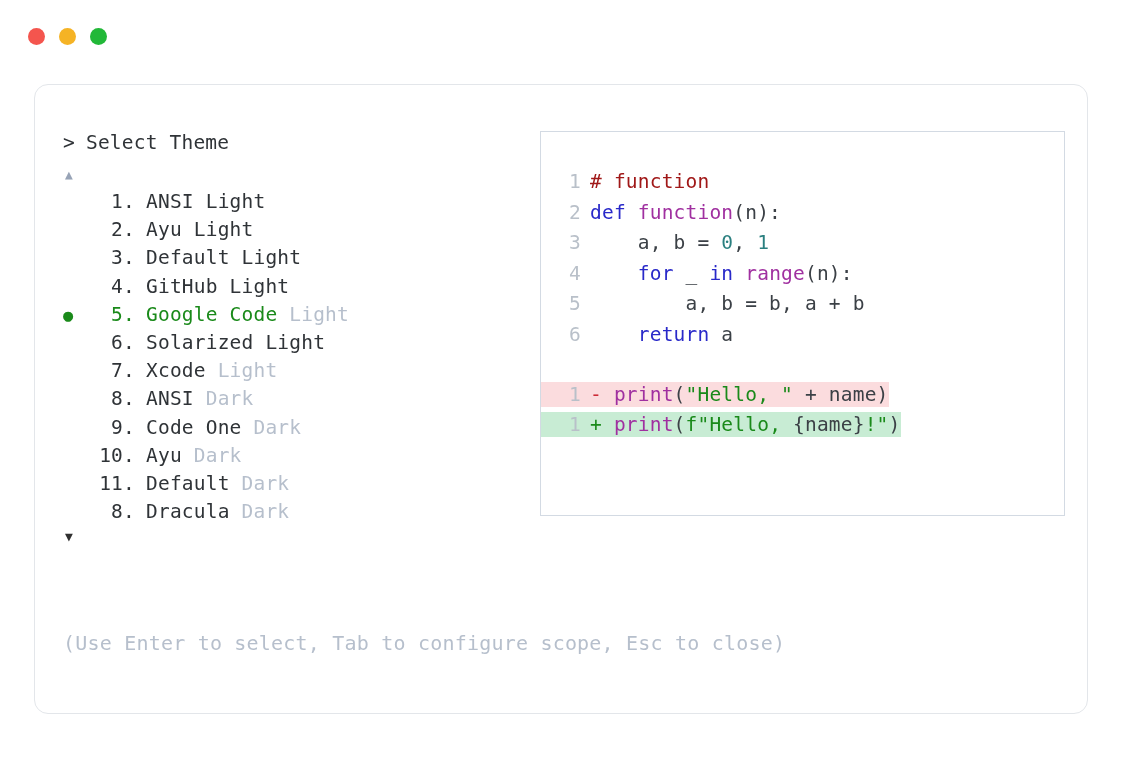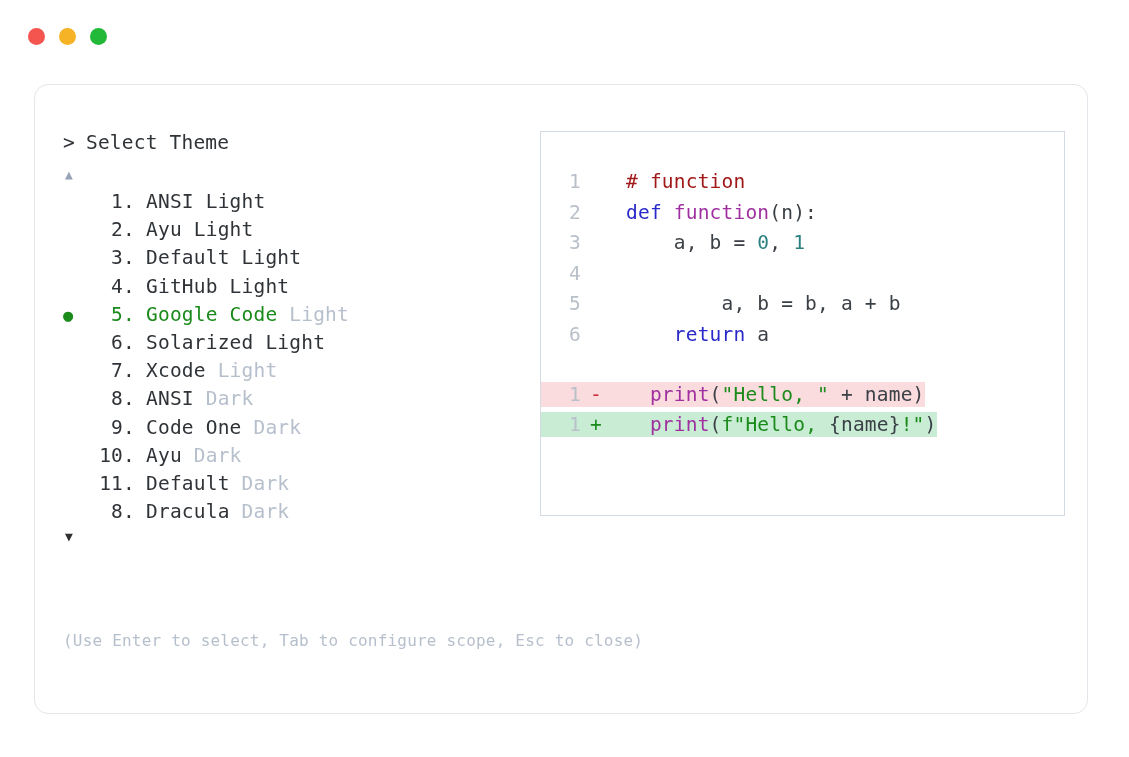--- a/index.html
+++ b/index.html
@@ -124,21 +124,21 @@
   .tsuffix.muted { color: #b6bfcc; }
 
   .theme-row.selected .idx,
   .theme-row.selected .tname { color: #1a8a1a; }
   .theme-row.selected .tsuffix { color: #b6bfcc; }
 
   .hint {
     position: absolute;
     left: 28px;
     top: 546px;
-    font-size: 16px;
+    font-size: 20px;
     letter-spacing: 0.2px;
     color: #b6bfcc;
     white-space: pre;
   }
 
   
   .preview {
     position: absolute;
     left: 505px;
     top: 46px;
@@ -169,21 +169,21 @@
     white-space: pre;
   }
   .ln {
     width: 40px;
     flex: 0 0 40px;
     text-align: right;
     color: #b9c0c9;
     padding-right: 9px;
     box-sizing: content-box;
   }
-  .code-text { color: #3b4046; margin-left: 36px; }
+  .code-text { color: #3b4046; }
 
   .code-blank { height: 28px; }
 
   .code-line.diff { }
   .code-line.diff .code-bg {
     display: inline-block;
     padding: 1px 0;
   }
   .code-line.del .code-bg { background: #fbdcde; }
   .code-line.add .code-bg { background: #c8ecd4; }
@@ -239,21 +239,21 @@
         <div class="scroll-arrow down">▼</div>
       </div>
 
       <div class="hint">(Use Enter to select, Tab to configure scope, Esc to close)</div>
 
       <div class="preview">
         <div class="code-panel">
             <div class="code-line"><span class="ln">1</span><span class="code-text"><span class="t-comment"># function</span></span></div>
             <div class="code-line"><span class="ln">2</span><span class="code-text"><span class="t-keyword">def </span><span class="t-func">function</span><span class="t-punc">(n):</span></span></div>
             <div class="code-line"><span class="ln">3</span><span class="code-text"><span class="t-plain">    a, b = </span><span class="t-num">0</span><span class="t-plain">, </span><span class="t-num">1</span></span></div>
-            <div class="code-line"><span class="ln">4</span></div>
+            <div class="code-line"><span class="ln">4</span><span class="code-text"><span class="t-plain">    </span><span class="t-keyword">for</span><span class="t-plain"> _ </span><span class="t-keyword">in</span><span class="t-plain"> </span><span class="t-func">range</span><span class="t-punc">(n):</span></span></div>
             <div class="code-line"><span class="ln">5</span><span class="code-text"><span class="t-plain">        a, b = b, a + b</span></span></div>
             <div class="code-line"><span class="ln">6</span><span class="code-text"><span class="t-plain">    </span><span class="t-keyword">return</span><span class="t-plain"> a</span></span></div>
             <div class="code-blank"></div>
             <div class="code-line diff del"><span class="code-bg" style="background: rgb(251, 220, 222); display: flex; align-items: baseline;"><span class="ln">1</span><span class="diff-mark-del">- </span><span class="code-text"><span class="t-func">print</span><span class="t-punc">(</span><span class="t-string">"Hello, "</span><span class="t-plain"> + name)</span></span></span></div>
             <div class="code-line diff add"><span class="code-bg" style="background: rgb(200, 236, 212); display: flex; align-items: baseline;"><span class="ln">1</span><span class="diff-mark-add">+ </span><span class="code-text"><span class="t-func">print</span><span class="t-punc">(</span><span class="t-string">f"Hello, </span><span class="t-plain">{name}</span><span class="t-string">!"</span><span class="t-punc">)</span></span></span></div>
           </div>
       </div>
 
     </div>
   </div>

